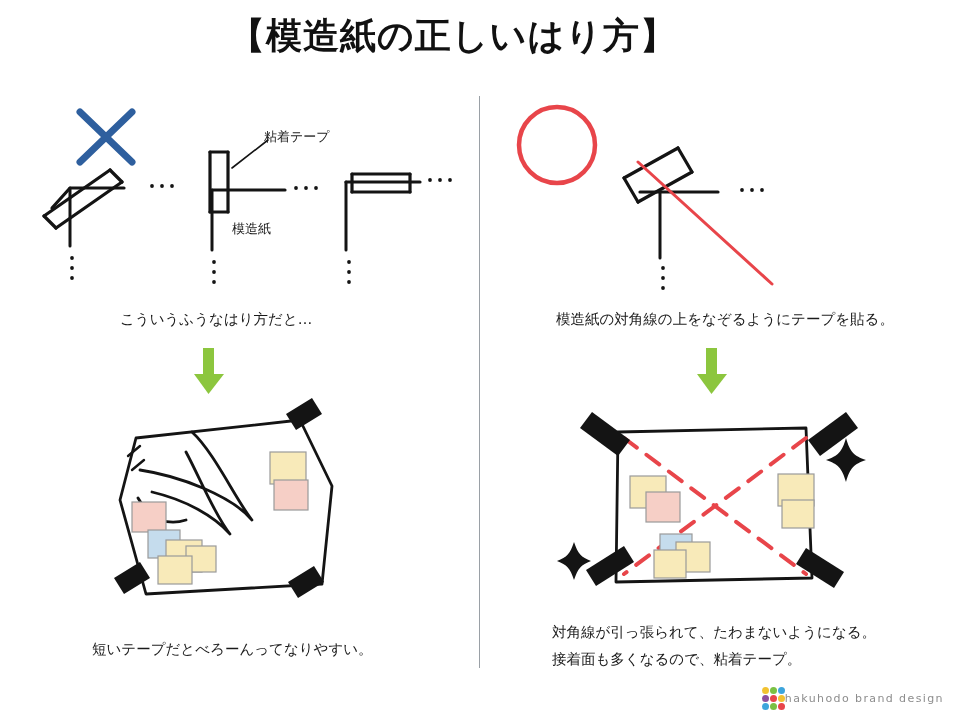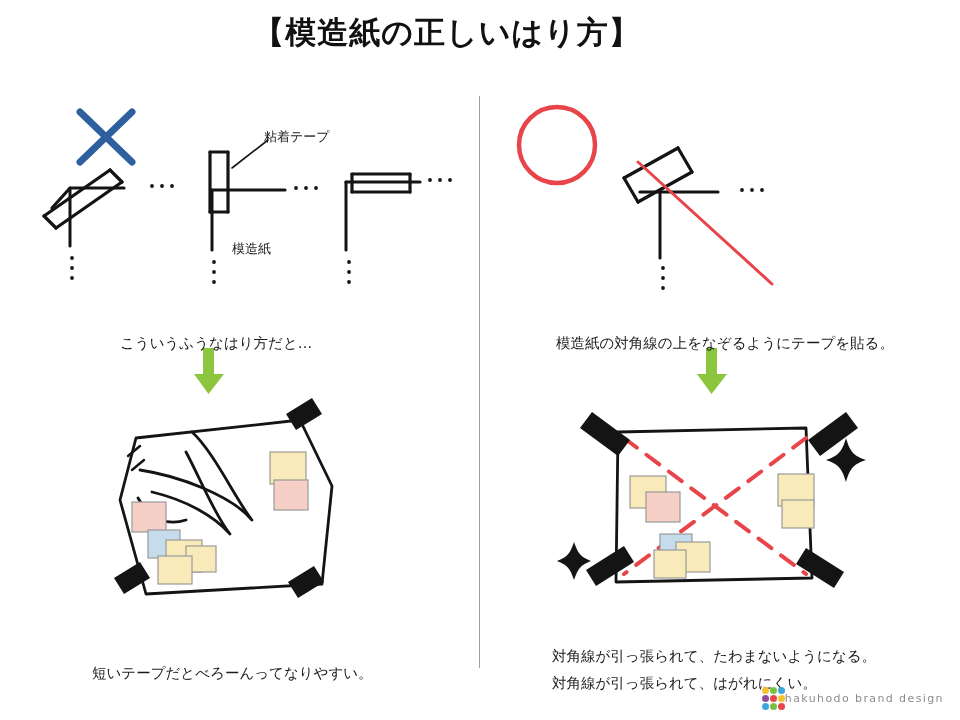--- a/index.html
+++ b/index.html
@@ -16,45 +16,44 @@
     overflow: hidden;
   }
   #page {
     position: relative;
     width: 960px;
     height: 720px;
   }
   .title {
     position: absolute;
     top: 12px;
-    left: 6px;
+    left: 12px;
     width: 882px;
     text-align: center;
     font-family: "DejaVu Serif", serif;
-    font-size: 31px;
+    font-size: 36px;
     font-weight: bold;
     letter-spacing: 1px;
     color: #111;
   }
   .divider {
     position: absolute;
     left: 479px;
     top: 96px;
     width: 1px;
     height: 572px;
     background: #9aa0a6;
   }
   .caption {
     position: absolute;
     font-size: 14.5px;
     color: #1a1a1a;
     white-space: nowrap;
     line-height: 1.55;
     font-family: "DejaVu Sans", sans-serif;
-    margin-top: 24px;
   }
   .label-small {
     position: absolute;
     font-size: 13px;
     color: #1a1a1a;
     white-space: nowrap;
     font-family: "DejaVu Sans", sans-serif;
     text-align: right;
   }
   svg.layer {
@@ -233,28 +232,28 @@
       <rect x="646" y="492" width="34" height="30" fill="#f6cfc6"></rect>
       <rect x="778" y="474" width="36" height="32" fill="#f8eab9"></rect>
       <rect x="782" y="500" width="32" height="28" fill="#f8eab9"></rect>
       <rect x="660" y="534" width="32" height="28" fill="#c5dced"></rect>
       <rect x="676" y="542" width="34" height="30" fill="#f8eab9"></rect>
       <rect x="654" y="550" width="32" height="28" fill="#f8eab9"></rect>
     </g>
   </svg>
 
   <div class="label-small" style="left:264px; top:128px;">粘着テープ</div>
-  <div class="label-small" style="left:232px; top:240px;">模造紙</div>
+  <div class="label-small" style="left:232px; top:220px;">模造紙</div>
 
   <div class="caption" style="left:120px; top:308px;">こういうふうなはり方だと…</div>
   <div class="caption" style="left:556px; top:308px;">模造紙の対角線の上をなぞるようにテープを貼る。</div>
 
   <div class="caption" style="left:92px; top:638px;">短いテープだとべろーんってなりやすい。</div>
   <div class="caption" style="left:552px; top:622px;font-family:Liberation Mono, monospace;">対角線が引っ張られて、たわまないようになる。</div>
-  <div class="caption" style="left:552px; top:648px;">対角線が引っ張られて、はがれにくい。</div>
+  <div class="caption" style="left:552px; top:648px;">接着面も多くなるので、粘着テープ。</div>
 
   <div class="footer-brand">
     <div class="dotgrid">
       <i style="background:#f2c230"></i>
         <i style="background:#7ac143"></i>
         <i style="background:#3da5dc"></i>
       <i style="background:#8e4f9e"></i>
         <i style="background:#e8454a"></i>
         <i style="background:#f2c230"></i>
       <i style="background:#3da5dc"></i>

